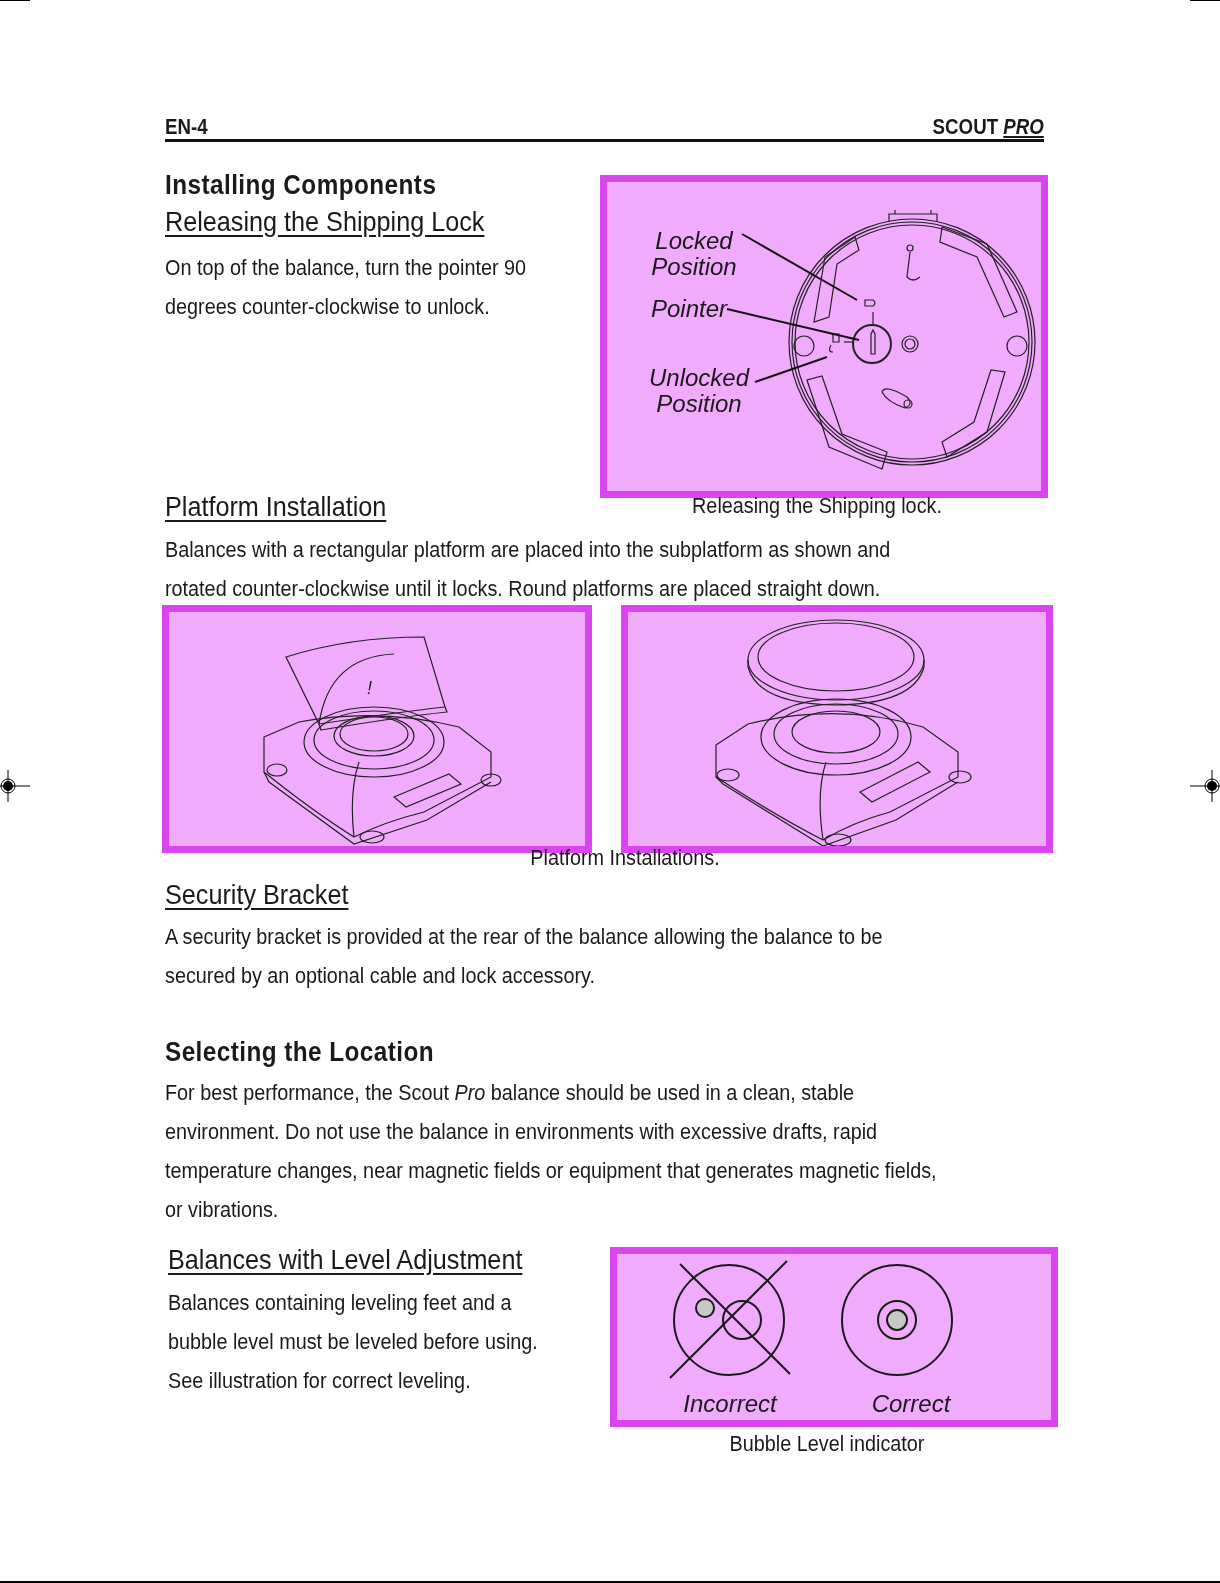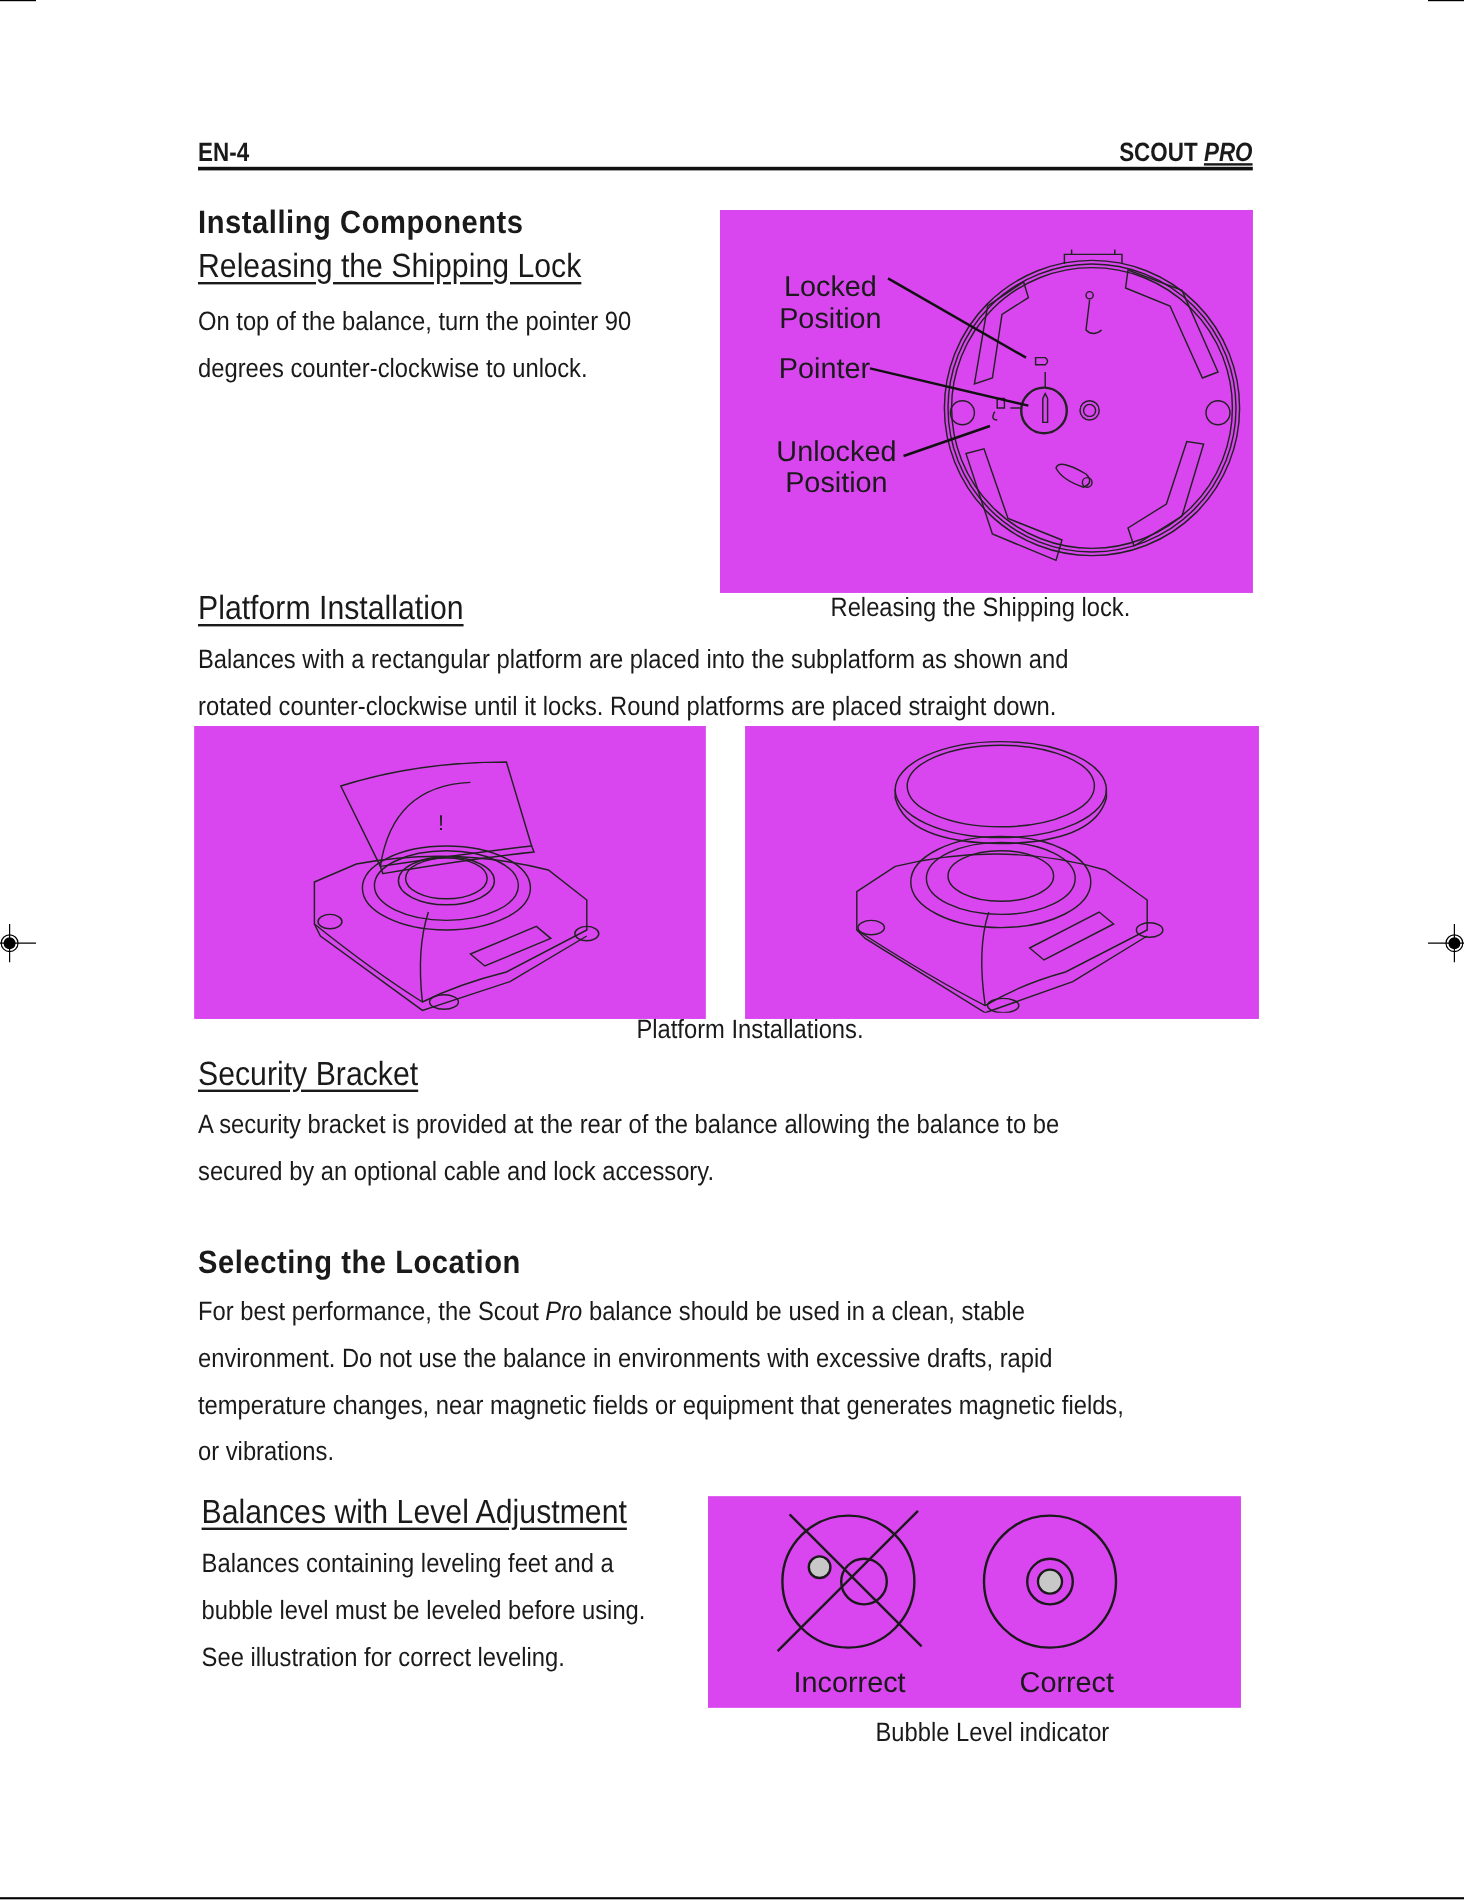--- a/index.html
+++ b/index.html
@@ -8,21 +8,21 @@
   .abs { position:absolute; }
   .crop { position:absolute; background:#000; }
   .hdr { font-family:"Liberation Sans", sans-serif; font-weight:bold; font-size:22px; transform:scaleX(0.85); transform-origin:left top; }
   .hdr-r { transform-origin:right top; }
   .rule { position:absolute; left:165px; width:879px; height:3px; background:#111; top:139px; }
   .h1 { font-weight:bold; font-size:27px; letter-spacing:0.5px; transform:scaleX(0.9); transform-origin:left top; }
   .h2 { font-size:28px; text-decoration:underline; text-underline-offset:4px; transform:scaleX(0.9); transform-origin:left top; }
   .p { font-size:22px; line-height:39px; transform:scaleX(0.9); transform-origin:left top; }
   .just { text-align:justify; text-align-last:left; }
   .cap { font-size:22px; transform:scaleX(0.9); }
-  .fig { position:absolute; border:5px solid #d946ef; background:#d946ef; }
+  .fig { position:absolute; border:7px solid #d946ef; background:#f0abfc;font-style:italic; }
   svg text { font-family:"Liberation Sans", sans-serif; }
 </style>
 </head>
 <body>
 
 <div class="crop" style="left:0;top:0;width:30px;height:1px;"></div>
 <div class="crop" style="left:1190px;top:0;width:30px;height:1px;"></div>
 <div class="crop" style="left:0;top:1581px;width:1220px;height:2px;"></div>
 
 <svg class="abs" style="left:0;top:770px" width="32" height="32" viewBox="0 0 32 32">
@@ -172,21 +172,21 @@
   <div>or vibrations.</div>
 </div>
 
 <div class="abs h2" style="left:168px;top:1244px">Balances with Level Adjustment</div>
 <div class="abs p just" style="left:168px;top:1283px;width:466px">
   <div>Balances containing leveling feet and a</div>
   <div>bubble level must be leveled before using.</div>
   <div>See illustration for correct leveling.</div>
 </div>
 
-<div class="fig" style="left:590px;top:1247px;width:434px;height:166px;">
+<div class="fig" style="left:610px;top:1247px;width:434px;height:166px;">
   <svg width="434" height="166" viewBox="0 0 434 166">
     <g fill="none" stroke="#1a1a1a" stroke-width="2">
       <g>
         <circle cx="112" cy="66" r="55"></circle>
         <circle cx="125" cy="66" r="19"></circle>
         <circle cx="88" cy="54" r="9" fill="#c8c8c8"></circle>
         <line x1="63" y1="10" x2="173" y2="120"></line>
         <line x1="53" y1="124" x2="170" y2="7"></line>
       </g>
       <g>

